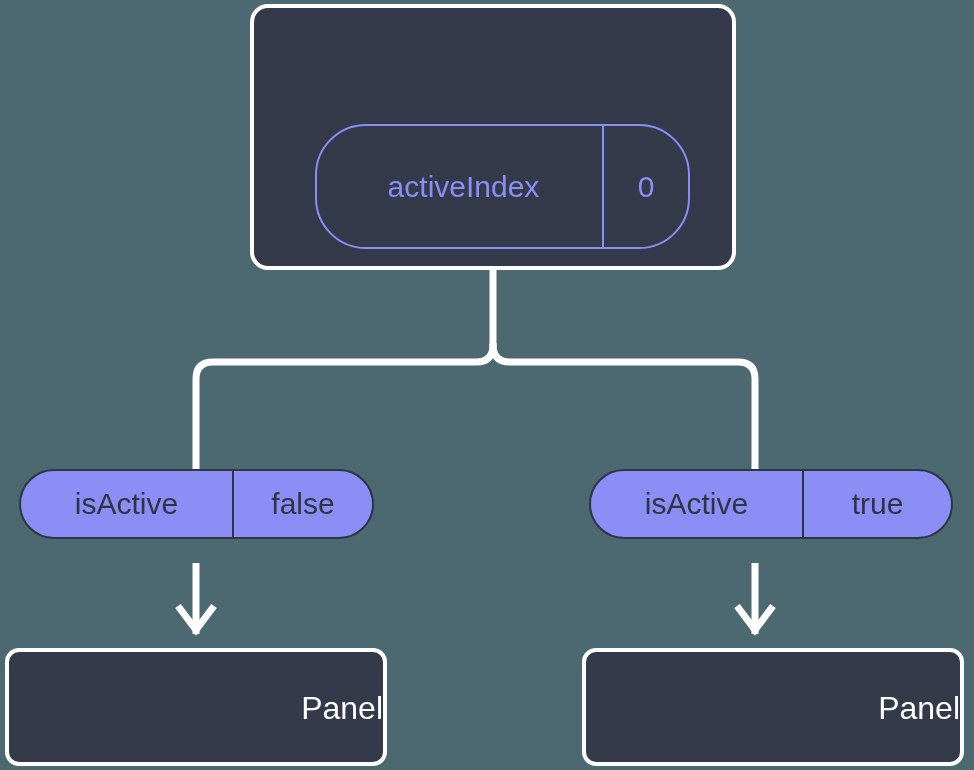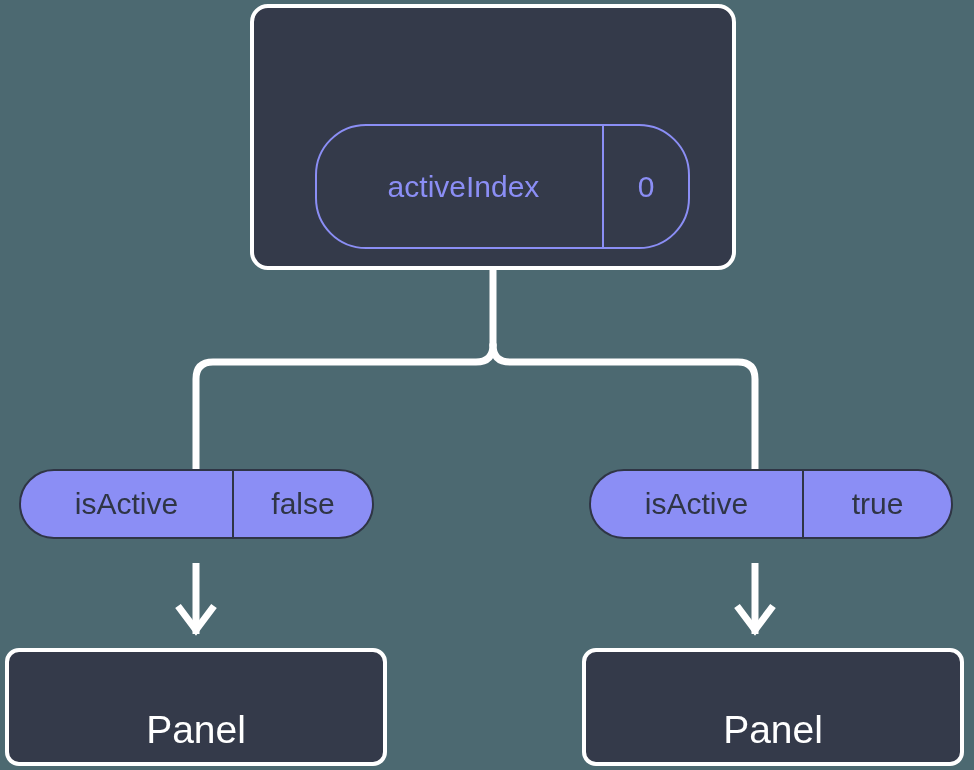--- a/index.html
+++ b/index.html
@@ -142,24 +142,24 @@
     height: 118px;
     top: 648px;
     border-radius: 14px;
   }
   #panel-left { left: 5px; }
   #panel-right { left: 582px; }
   .leaf-title {
     position: absolute;
     left: 0;
     right: 0;
-    top: 58px;
-    text-align: center;
+    top: 40px;
+    text-align: right;
     color: #ffffff;
-    font-size: 39px;
+    font-size: 32px;
     font-weight: 500;
     line-height: 1;
   }
 </style>
 </head>
 <body>
 
 <div id="diagram-root">
 
   <svg id="connector-layer" viewBox="0 0 974 770" width="974" height="770" xmlns="http://www.w3.org/2000/svg">

